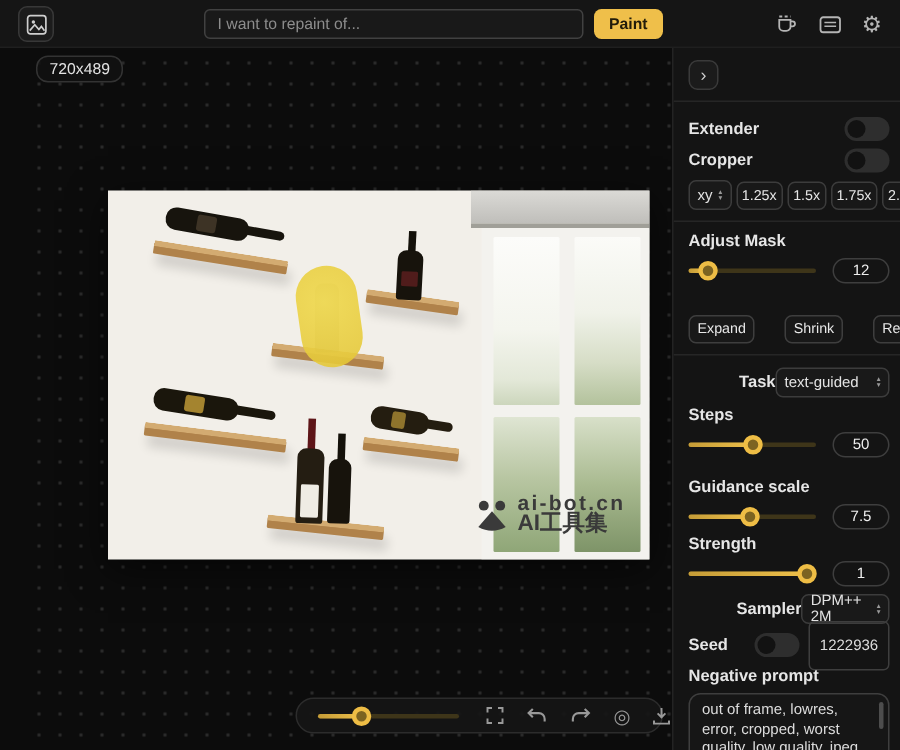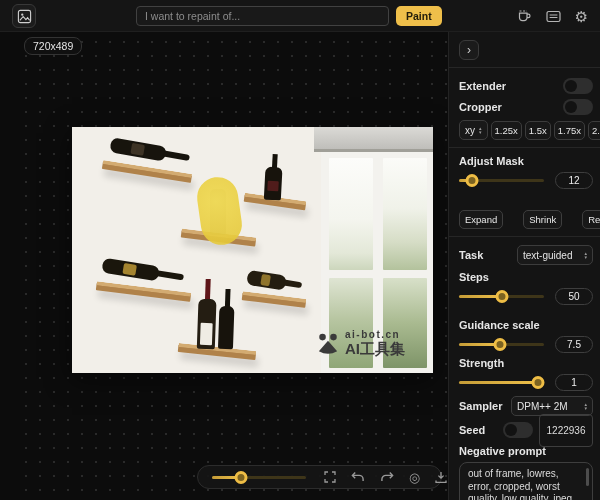--- a/index.html
+++ b/index.html
@@ -39,21 +39,21 @@
   .bottle-lying .bl-label { position:absolute; left:26%; top:2px; width:16%; height:11px; border-radius:2px; }
   .bottle-standing { position:absolute; }
   .bottle-standing .bs-neck { position:absolute; left:50%; top:0; transform:translateX(-50%); width:5px; height:32%; background:#14110a; }
   .bottle-standing .bs-body { position:absolute; left:0; bottom:0; width:100%; height:72%; background:#17130c; border-radius:6px 6px 2px 2px; }
   .bottle-standing .bs-label { position:absolute; left:15%; width:70%; border-radius:1px; }
   .mask-blob { position:absolute; left:127px; top:50px; width:41px; height:68px; border-radius:22px;
                background:radial-gradient(circle at 45% 35%, rgba(240,218,84,.95), rgba(228,198,52,.88));
                transform:rotate(-8deg); }
   .ghost-bottle { position:absolute; left:138px; top:62px; width:16px; height:46px; background:rgba(110,98,55,.30); border-radius:5px 5px 2px 2px; }
   .watermark { position:absolute; left:244px; top:202px; display:flex; align-items:center; gap:5px; color:#3a3a3a; }
-  .wm-text .wm1 { font-size:10px; font-weight:bold; letter-spacing:1.5px; line-height:12px; }
+  .wm-text .wm1 { font-size:14px; font-weight:bold; letter-spacing:1.5px; line-height:12px; }
   .wm-text .wm2 { font-size:15px; font-weight:bold; line-height:16px; }
 
   
   .toolbar { position:absolute; left:183px; top:433px; width:245px; height:24px; background:rgba(22,22,22,.92); border:1px solid #2c2c2c; border-radius:13px; display:flex; align-items:center; padding:0 14px; }
   .toolbar .slider { width:94px; flex:none; }
   .tool-icons { display:flex; align-items:center; gap:15px; margin-left:18px; }
   .tool-icons > span { display:flex; align-items:center; color:#999; cursor:pointer; }
   .circ-ico { font-size:13px; line-height:1; }
 
   
@@ -74,21 +74,21 @@
   .pill-btn { background:#181818; border:1px solid #3c3c3c; border-radius:5px; color:#e6e6e6; font-size:9.5px; padding:3px 3px; cursor:pointer; flex:1; }
   .slider-row { display:flex; align-items:center; gap:11px; margin:5px 0 2px 0; }
   .slider { position:relative; height:13px; flex:1; cursor:pointer; }
   .slider .track { position:absolute; left:0; right:0; top:5px; height:3px; background:#3e3519; border-radius:2px; }
   .slider .fill { position:absolute; left:0; top:5px; height:3px; width:var(--p,50%); background:linear-gradient(90deg,#c59c37,#eec04a); border-radius:2px; }
   .slider .handle { position:absolute; top:0; left:var(--p,50%); transform:translateX(-50%); width:13px; height:13px; border-radius:50%; background:#7c6321; border:3px solid #eebd45; }
   .value-pill { width:38px; height:17px; flex:none; border:1px solid #3e3e3e; border-radius:9px; font-size:10px; color:#eee; display:flex; align-items:center; justify-content:center; }
   .btn-row { gap:20px; margin-top:21px; }
   .btn-row .spacer { flex:1; }
   .mini-btn { background:#181818; border:1px solid #3e3e3e; border-radius:5px; color:#e8e8e8; font-size:9.5px; padding:3px 5px; cursor:pointer; }
-  .kv-row { justify-content:space-between; height:22px; }
+  .kv-row { justify-content:flex-end; height:22px;margin-left:32px; }
   .seed-row { justify-content:space-between; height:22px; gap:6px; }
   .seed-box { width:54px; height:33px; border:1px solid #3e3e3e; border-radius:4px; font-size:10px; color:#ddd; display:flex; align-items:center; justify-content:center; }
   .neg-label { margin-top:4px; }
   .neg-area { position:relative; margin-top:5px; height:57px; border:1px solid #3e3e3e; border-radius:8px; background:#161616; padding:5px 10px 0 8px; font-size:10px; line-height:12.5px; color:#dcdcdc; overflow:hidden; cursor:text; }
   .neg-area .thumb { position:absolute; right:3px; top:5px; width:3px; height:18px; background:#4d4d4d; border-radius:2px; }
 </style>
 </head>
 <body>
 
 <div id="app">

